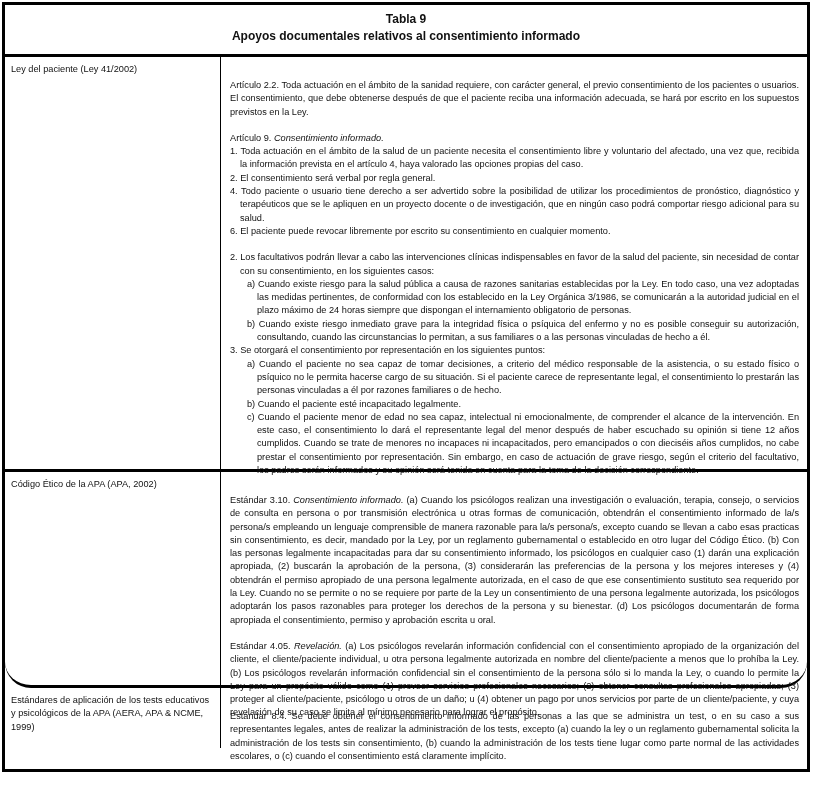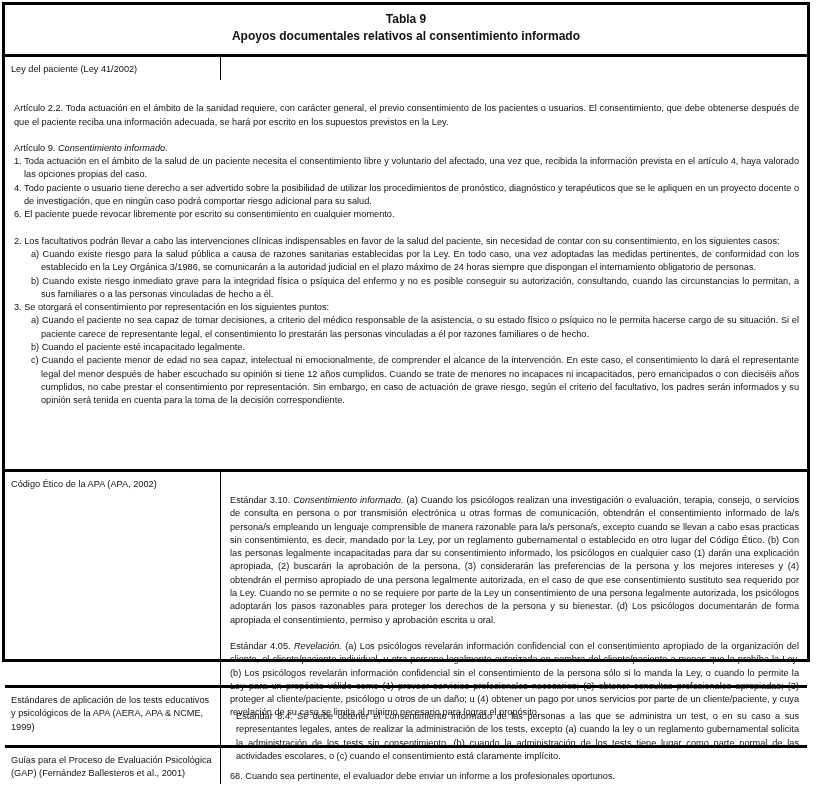--- a/index.html
+++ b/index.html
@@ -1,33 +1,33 @@
 <!DOCTYPE html>
 <html><head>
 <meta charset="utf-8">
 <style>
   html, body { margin: 0; padding: 0; background: #ffffff; }
   body { width: 816px; height: 790px; overflow: hidden; font-family: "Liberation Sans", sans-serif; color: #111; }
   .table-wrap {
-    position: absolute; left: 2px; top: 2px; width: 808px; height: 660px;
+    position: absolute; left: 2px; top: 2px; width: 808px; height: 770px;
     border: 3px solid #000; box-sizing: border-box;
   }
   .caption {
     height: 52px; border-bottom: 3px solid #000; box-sizing: border-box;
     text-align: center; padding-top: 7px;
   }
   .caption .num { font-size: 12px; font-weight: bold; line-height: 15px; }
   .caption .title { font-size: 12px; font-weight: bold; line-height: 18px; }
   .row { display: flex; box-sizing: border-box; border-bottom: 3px solid #000; }
   .row:last-child { border-bottom: none; }
   .left { width: 216px; box-sizing: border-box; border-right: 1px solid #000; padding: 6px 6px 4px 6px; font-size: 9.2px; line-height: 13.3px; }
   .right { flex: 1; padding: 22px 8px 4px 9px; font-size: 9.2px; line-height: 13.3px; text-align: justify; }
-  .r1 { height: 415px; flex-direction: column; }
-  .r2 { height: 216px; }
-  .r3 { height: 60px; gap: 6px; }
+  .r1 { height: 415px; }
+  .r2 { height: 216px; border-radius: 26px; }
+  .r3 { height: 60px; }
   .r4 { flex: 1; height: 36px; }
   p { margin: 0; }
   .gap { height: 13px; }
   .i { font-style: italic; }
   .li1 { padding-left: 10px; text-indent: -10px; }
   .li2 { padding-left: 27px; text-indent: -10px; }
 </style>
 </head>
 <body>
 
@@ -37,20 +37,21 @@
     <div class="title">Apoyos documentales relativos al consentimiento informado</div>
   </div>
 
   <div class="row r1">
     <div class="left">Ley del paciente (Ley 41/2002)</div>
     <div class="right">
       <p>Artículo 2.2. Toda actuación en el ámbito de la sanidad requiere, con carácter general, el previo consentimiento de los pacientes o usuarios. El consentimiento, que debe obtenerse después de que el paciente reciba una información adecuada, se hará por escrito en los supuestos previstos en la Ley.</p>
       <div class="gap"></div>
       <p><span>Artículo 9.</span> <span class="i">Consentimiento informado.</span></p>
       <p class="li1">1. Toda actuación en el ámbito de la salud de un paciente necesita el consentimiento libre y voluntario del afectado, una vez que, recibida la información prevista en el artículo 4, haya valorado las opciones propias del caso.</p>
+      <p class="li1">2. El consentimiento será verbal por regla general.</p>
       <p class="li1">4. Todo paciente o usuario tiene derecho a ser advertido sobre la posibilidad de utilizar los procedimientos de pronóstico, diagnóstico y terapéuticos que se le apliquen en un proyecto docente o de investigación, que en ningún caso podrá comportar riesgo adicional para su salud.</p>
       <p class="li1">6. El paciente puede revocar libremente por escrito su consentimiento en cualquier momento.</p>
       <div class="gap"></div>
       <p class="li1">2. Los facultativos podrán llevar a cabo las intervenciones clínicas indispensables en favor de la salud del paciente, sin necesidad de contar con su consentimiento, en los siguientes casos:</p>
       <p class="li2">a) Cuando existe riesgo para la salud pública a causa de razones sanitarias establecidas por la Ley.  En todo caso, una vez adoptadas las medidas pertinentes, de conformidad con los establecido en la Ley Orgánica 3/1986, se comunicarán a la autoridad judicial en el plazo máximo de 24 horas siempre que dispongan el internamiento obligatorio de personas.</p>
       <p class="li2">b) Cuando existe riesgo inmediato grave para la integridad física o psíquica del enfermo y no es posible conseguir su autorización, consultando, cuando las circunstancias lo permitan, a sus familiares o a las personas vinculadas de hecho a él.</p>
       <p class="li1">3. Se otorgará el consentimiento por representación en los siguientes puntos:</p>
       <p class="li2">a) Cuando el paciente no sea capaz de tomar decisiones, a criterio del médico responsable de la asistencia, o su estado físico o psíquico no le permita hacerse cargo de su situación.  Si el paciente carece de representante legal, el consentimiento lo prestarán las personas vinculadas a él por razones familiares o de hecho.</p>
       <p class="li2">b) Cuando el paciente esté incapacitado legalmente.</p>
       <p class="li2">c) Cuando el paciente menor de edad no sea capaz, intelectual ni emocionalmente, de comprender el alcance de la intervención.  En este caso, el consentimiento lo dará el representante legal del menor después de haber escuchado su opinión si tiene 12 años cumplidos. Cuando se trate de menores no incapaces ni incapacitados, pero emancipados o con dieciséis años cumplidos, no cabe prestar el consentimiento por representación.  Sin embargo, en caso de actuación de grave riesgo, según el criterio del facultativo, los padres serán informados y su opinión será tenida en cuenta para la toma de la decisión correspondiente.</p>
@@ -64,17 +65,13 @@
       <div class="gap"></div>
       <p><span>Estándar 4.05.</span> <span class="i">Revelación.</span><span> (a) Los psicólogos revelarán información confidencial con el consentimiento apropiado de la organización del cliente, el cliente/paciente individual, u otra persona legalmente autorizada en nombre del cliente/paciente a menos que lo prohíba la Ley. (b) Los psicólogos revelarán información confidencial sin el consentimiento de la persona sólo si lo manda la Ley, o cuando lo permite la Ley para un propósito válido como (1) proveer servicios profesionales necesarios; (2) obtener consultas profesionales apropiadas; (3) proteger al cliente/paciente, psicólogo u otros de un daño; u  (4) obtener un pago por unos servicios por parte de un cliente/paciente, y cuya revelación de su caso se limita al mínimo necesario para lograr el propósito.</span></p>
     </div>
   </div>
 
   <div class="row r3">
     <div class="left">Estándares de aplicación de los tests educativos y psicológicos de la APA (AERA, APA &amp; NCME, 1999)</div>
     <div class="right">Estándar  8.4. Se debe obtener el consentimiento informado de las personas a las que se administra un test, o en su caso a sus representantes legales, antes de realizar la administración de los tests, excepto (a) cuando la ley o un reglamento gubernamental solicita la administración de los tests sin consentimiento, (b) cuando la administración de los tests tiene lugar como parte normal de las actividades escolares, o (c) cuando el consentimiento está claramente implícito.</div>
   </div>
 
-  <div class="row r4">
-    <div class="left">Guías para el Proceso de Evaluación Psicológica (GAP) (Fernández Ballesteros et al., 2001)</div>
-    <div class="right">68. Cuando sea pertinente, el evaluador debe enviar un informe a los profesionales oportunos.</div>
-  </div>
 </div>
 
 </body></html>

